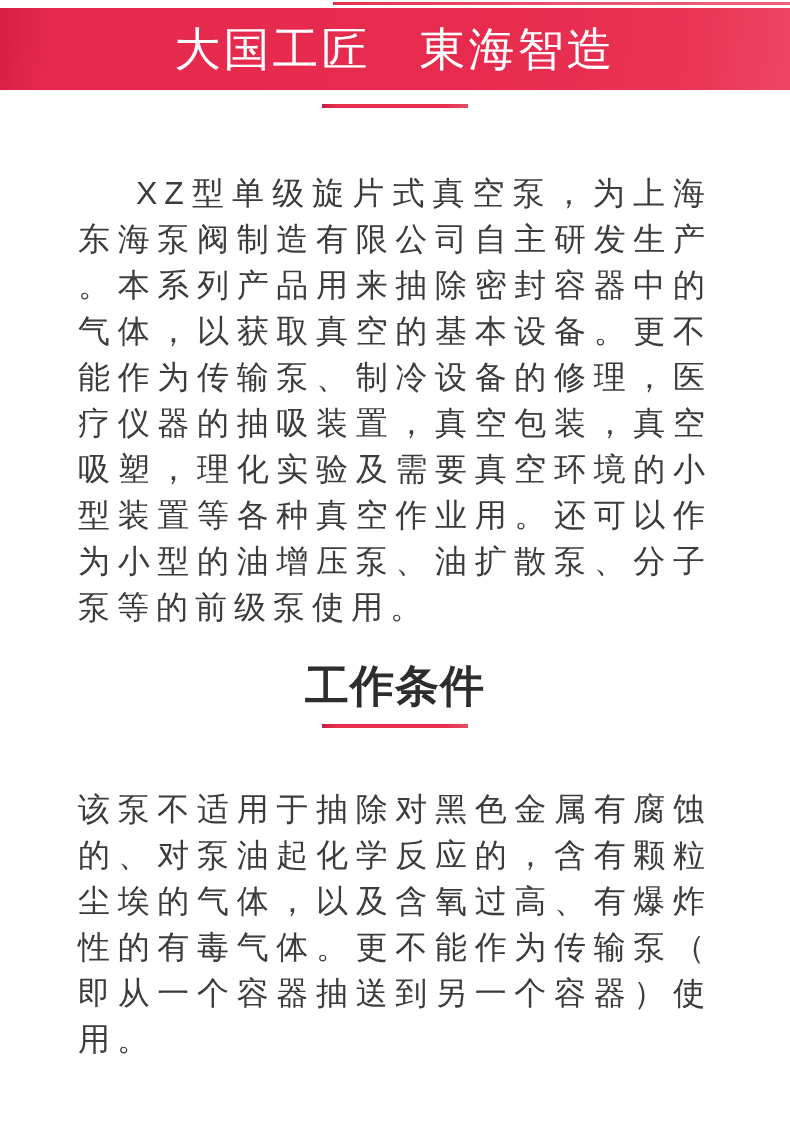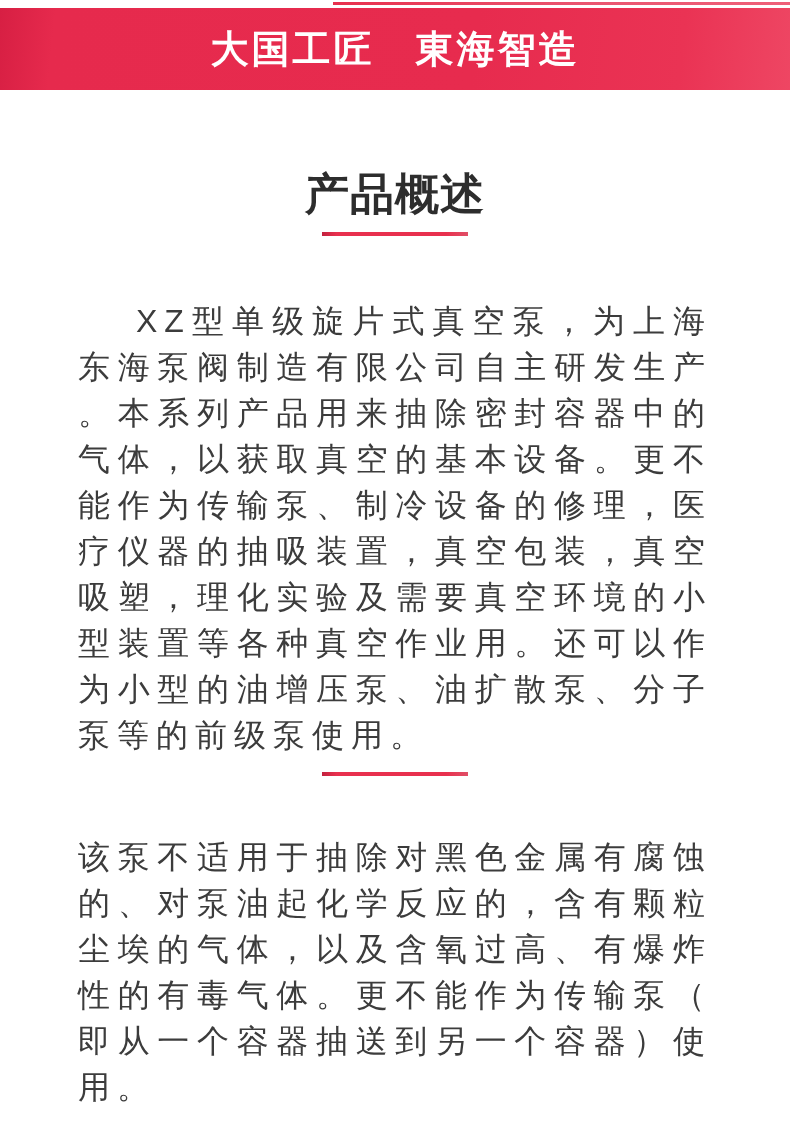--- a/index.html
+++ b/index.html
@@ -30,22 +30,22 @@
   }
   .banner {
     height: 82px;
     background: linear-gradient(96deg, #d71f43 0%, #e62a4d 7%, #e72b4e 60%, #ea3354 86%, #ee4663 100%);
     display: flex;
     align-items: center;
     justify-content: center;
   }
   .banner-title {
     color: #ffffff;
-    font-size: 38px;
-    font-weight: bold;
+    font-size: 46px;
+    font-weight: normal;
     letter-spacing: 3px;
     line-height: 1;
     white-space: nowrap;
   }
   .section-heading {
     margin-top: 80px;
     text-align: center;
     font-size: 44px;
     line-height: 48px;
     font-weight: bold;
@@ -87,23 +87,23 @@
 
   <div class="top-strip">
     <div class="top-line"></div>
   </div>
 
   <header class="banner">
     <h1 class="banner-title">大国工匠　東海智造</h1>
   </header>
 
   <section>
-    <h2 class="section-heading">产品概述</h2>
     <div class="heading-underline"></div>
     <p class="body-text first-indent">XZ型单级旋片式真空泵，为上海东海泵阀制造有限公司自主研发生产。本系列产品用来抽除密封容器中的气体，以获取真空的基本设备。更不能作为传输泵、制冷设备的修理，医疗仪器的抽吸装置，真空包装，真空吸塑，理化实验及需要真空环境的小型装置等各种真空作业用。还可以作为小型的油增压泵、油扩散泵、分子泵等的前级泵使用。</p>
   </section>
 
   <section>
+    <h2 class="section-heading second">工作条件</h2>
     <div class="heading-underline"></div>
     <p class="body-text second">该泵不适用于抽除对黑色金属有腐蚀的、对泵油起化学反应的，含有颗粒尘埃的气体，以及含氧过高、有爆炸性的有毒气体。更不能作为传输泵（即从一个容器抽送到另一个容器）使用。</p>
   </section>
 
 </div>
 
 </body></html>

